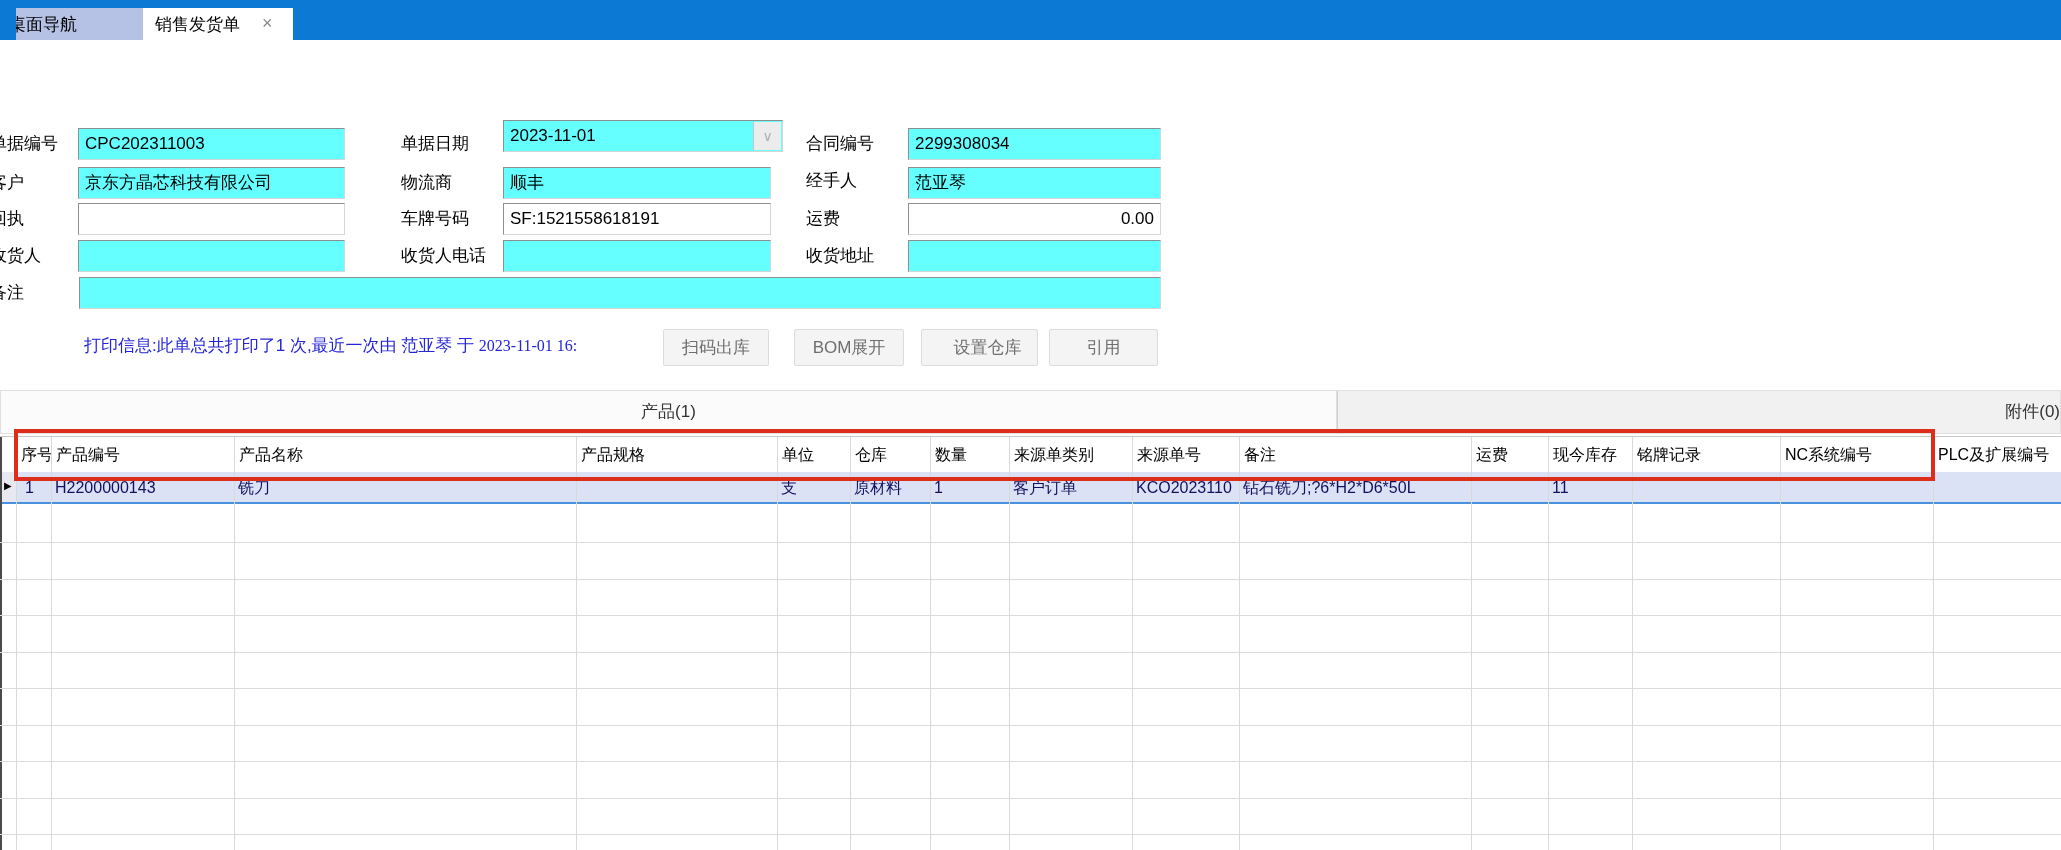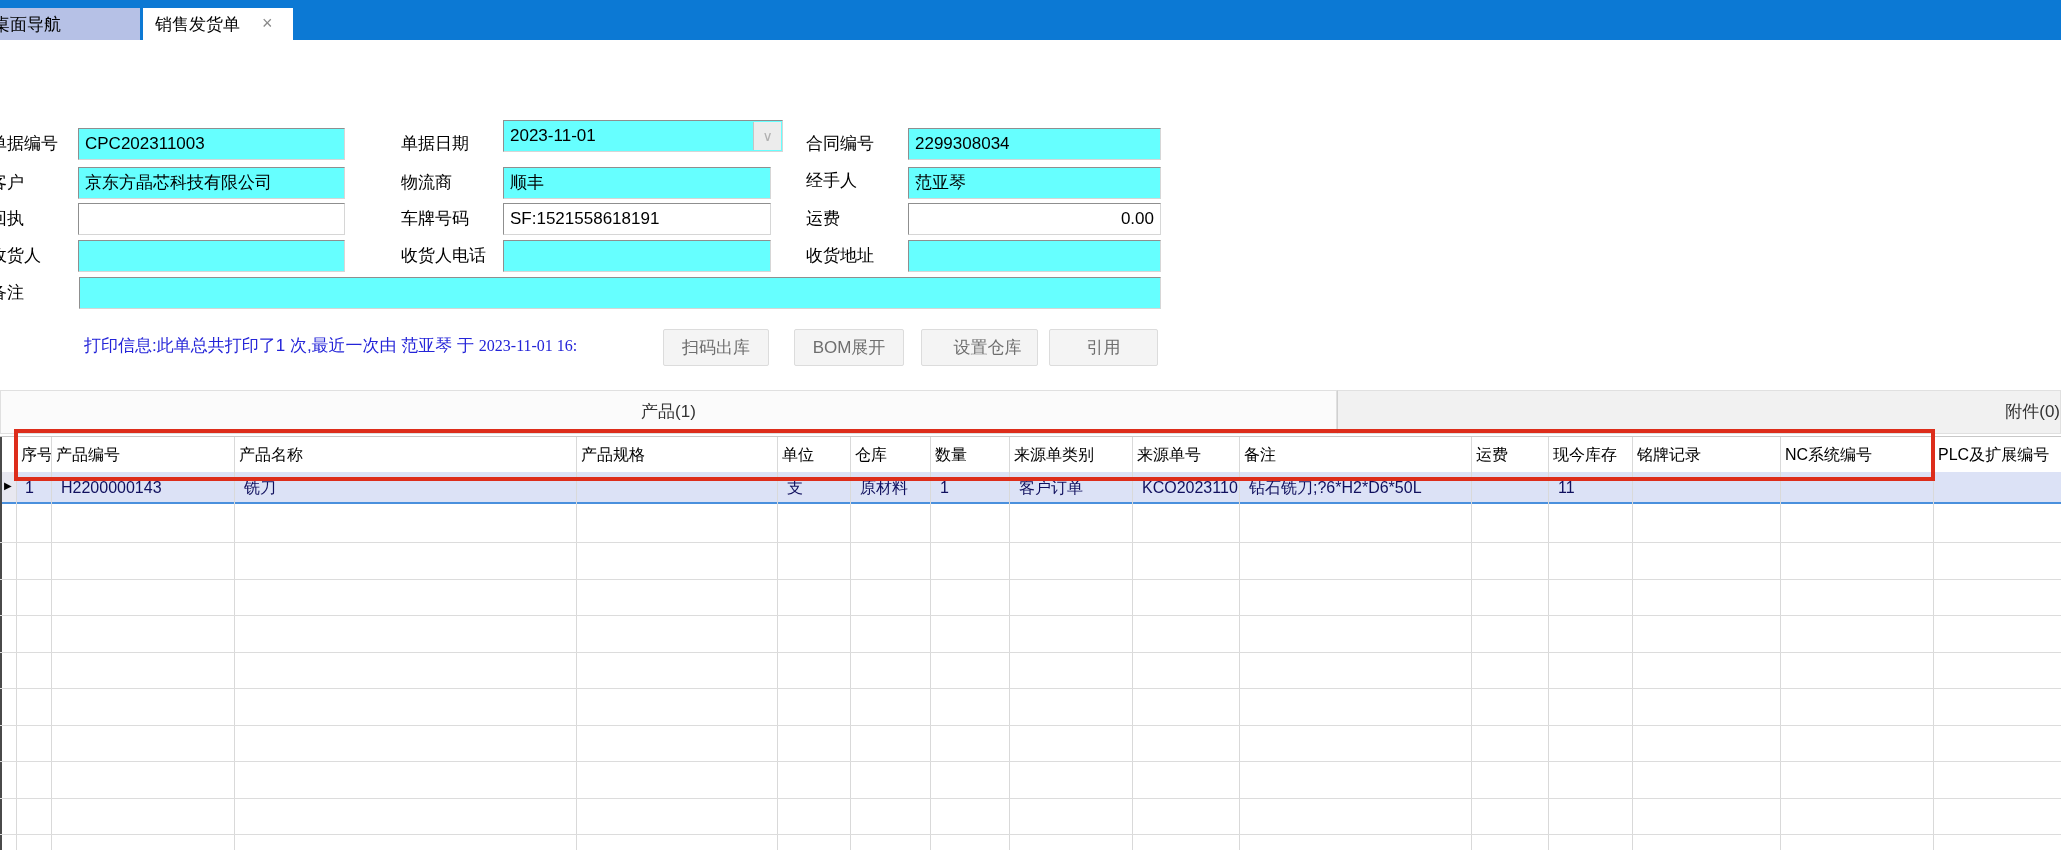--- a/index.html
+++ b/index.html
@@ -4,21 +4,21 @@
 <style>
   * { margin:0; padding:0; box-sizing:border-box; }
   html,body { width:2061px; height:850px; overflow:hidden; background:#fff;
     font-family:"Liberation Sans","DejaVu Sans",sans-serif; }
   #screen { position:relative; width:2061px; height:850px; background:#fff; }
 
   
   .topbar { position:absolute; left:0; top:0; width:2061px; height:40px; background:#0c79d4; }
   .tab { position:absolute; top:8px; height:32px; font-size:17px; color:#000;
          display:flex; align-items:center; overflow:hidden; white-space:nowrap; }
-  .tab-nav { left:0; width:140px; background:#b6c1e6; padding-left:0; }
+  .tab-nav { left:16px; width:140px; background:#b6c1e6; padding-left:0; }
   .tab-nav span { margin-left:-7px; }
   .tab-active { left:143px; width:150px; background:#ffffff; padding-left:12px; }
   .tab-close { position:absolute; left:262px; top:14px; font-size:18px; color:#8a8a8a; line-height:18px; }
 
   
   .flabel { position:absolute; font-size:17px; color:#000; white-space:nowrap; height:32px; line-height:32px; }
   .ffield { position:absolute; height:32px; line-height:30px; font-size:17px; color:#000;
             border-top:1px solid #8f8f8f; border-left:1px solid #8f8f8f;
             border-bottom:1px solid #d6d6d6; border-right:1px solid #d6d6d6;
             padding:0 6px; white-space:nowrap; overflow:hidden; background:#fff; }
@@ -47,21 +47,21 @@
   .hline { position:absolute; left:0; width:2061px; height:1px; background:#dcdcdc; }
   .leftedge { position:absolute; left:0; top:0; width:2px; height:414px; background:#4a4a4a; }
   .hcell { position:absolute; top:1px; height:33px; line-height:33px; font-size:16px; color:#000;
            padding-left:5px; white-space:nowrap; overflow:hidden; }
   .rowsel { position:absolute; left:2px; top:35px; width:14px; height:32px; background:#e8e8f0;
             border-bottom:2px solid #4a90dd; }
   .rowsel .arr { position:absolute; left:2px; top:8px; font-size:10px; color:#000; }
   .drow { position:absolute; left:16px; top:35px; width:2045px; height:32px; background:#dce2f6;
           border-bottom:2px solid #4a90dd; }
   .dcell { position:absolute; top:35px; height:32px; line-height:31px; font-size:16px; color:#10105e;
-           padding-left:10px; white-space:nowrap; overflow:hidden; }
+           padding-left:4px; white-space:nowrap; overflow:hidden; }
 
   
   .redbox { position:absolute; left:14px; top:429px; width:1921px; height:52px;
             border:4px solid #dd2d1b; pointer-events:none; }
 </style>
 </head>
 <body>
 
 <div id="screen">
 

